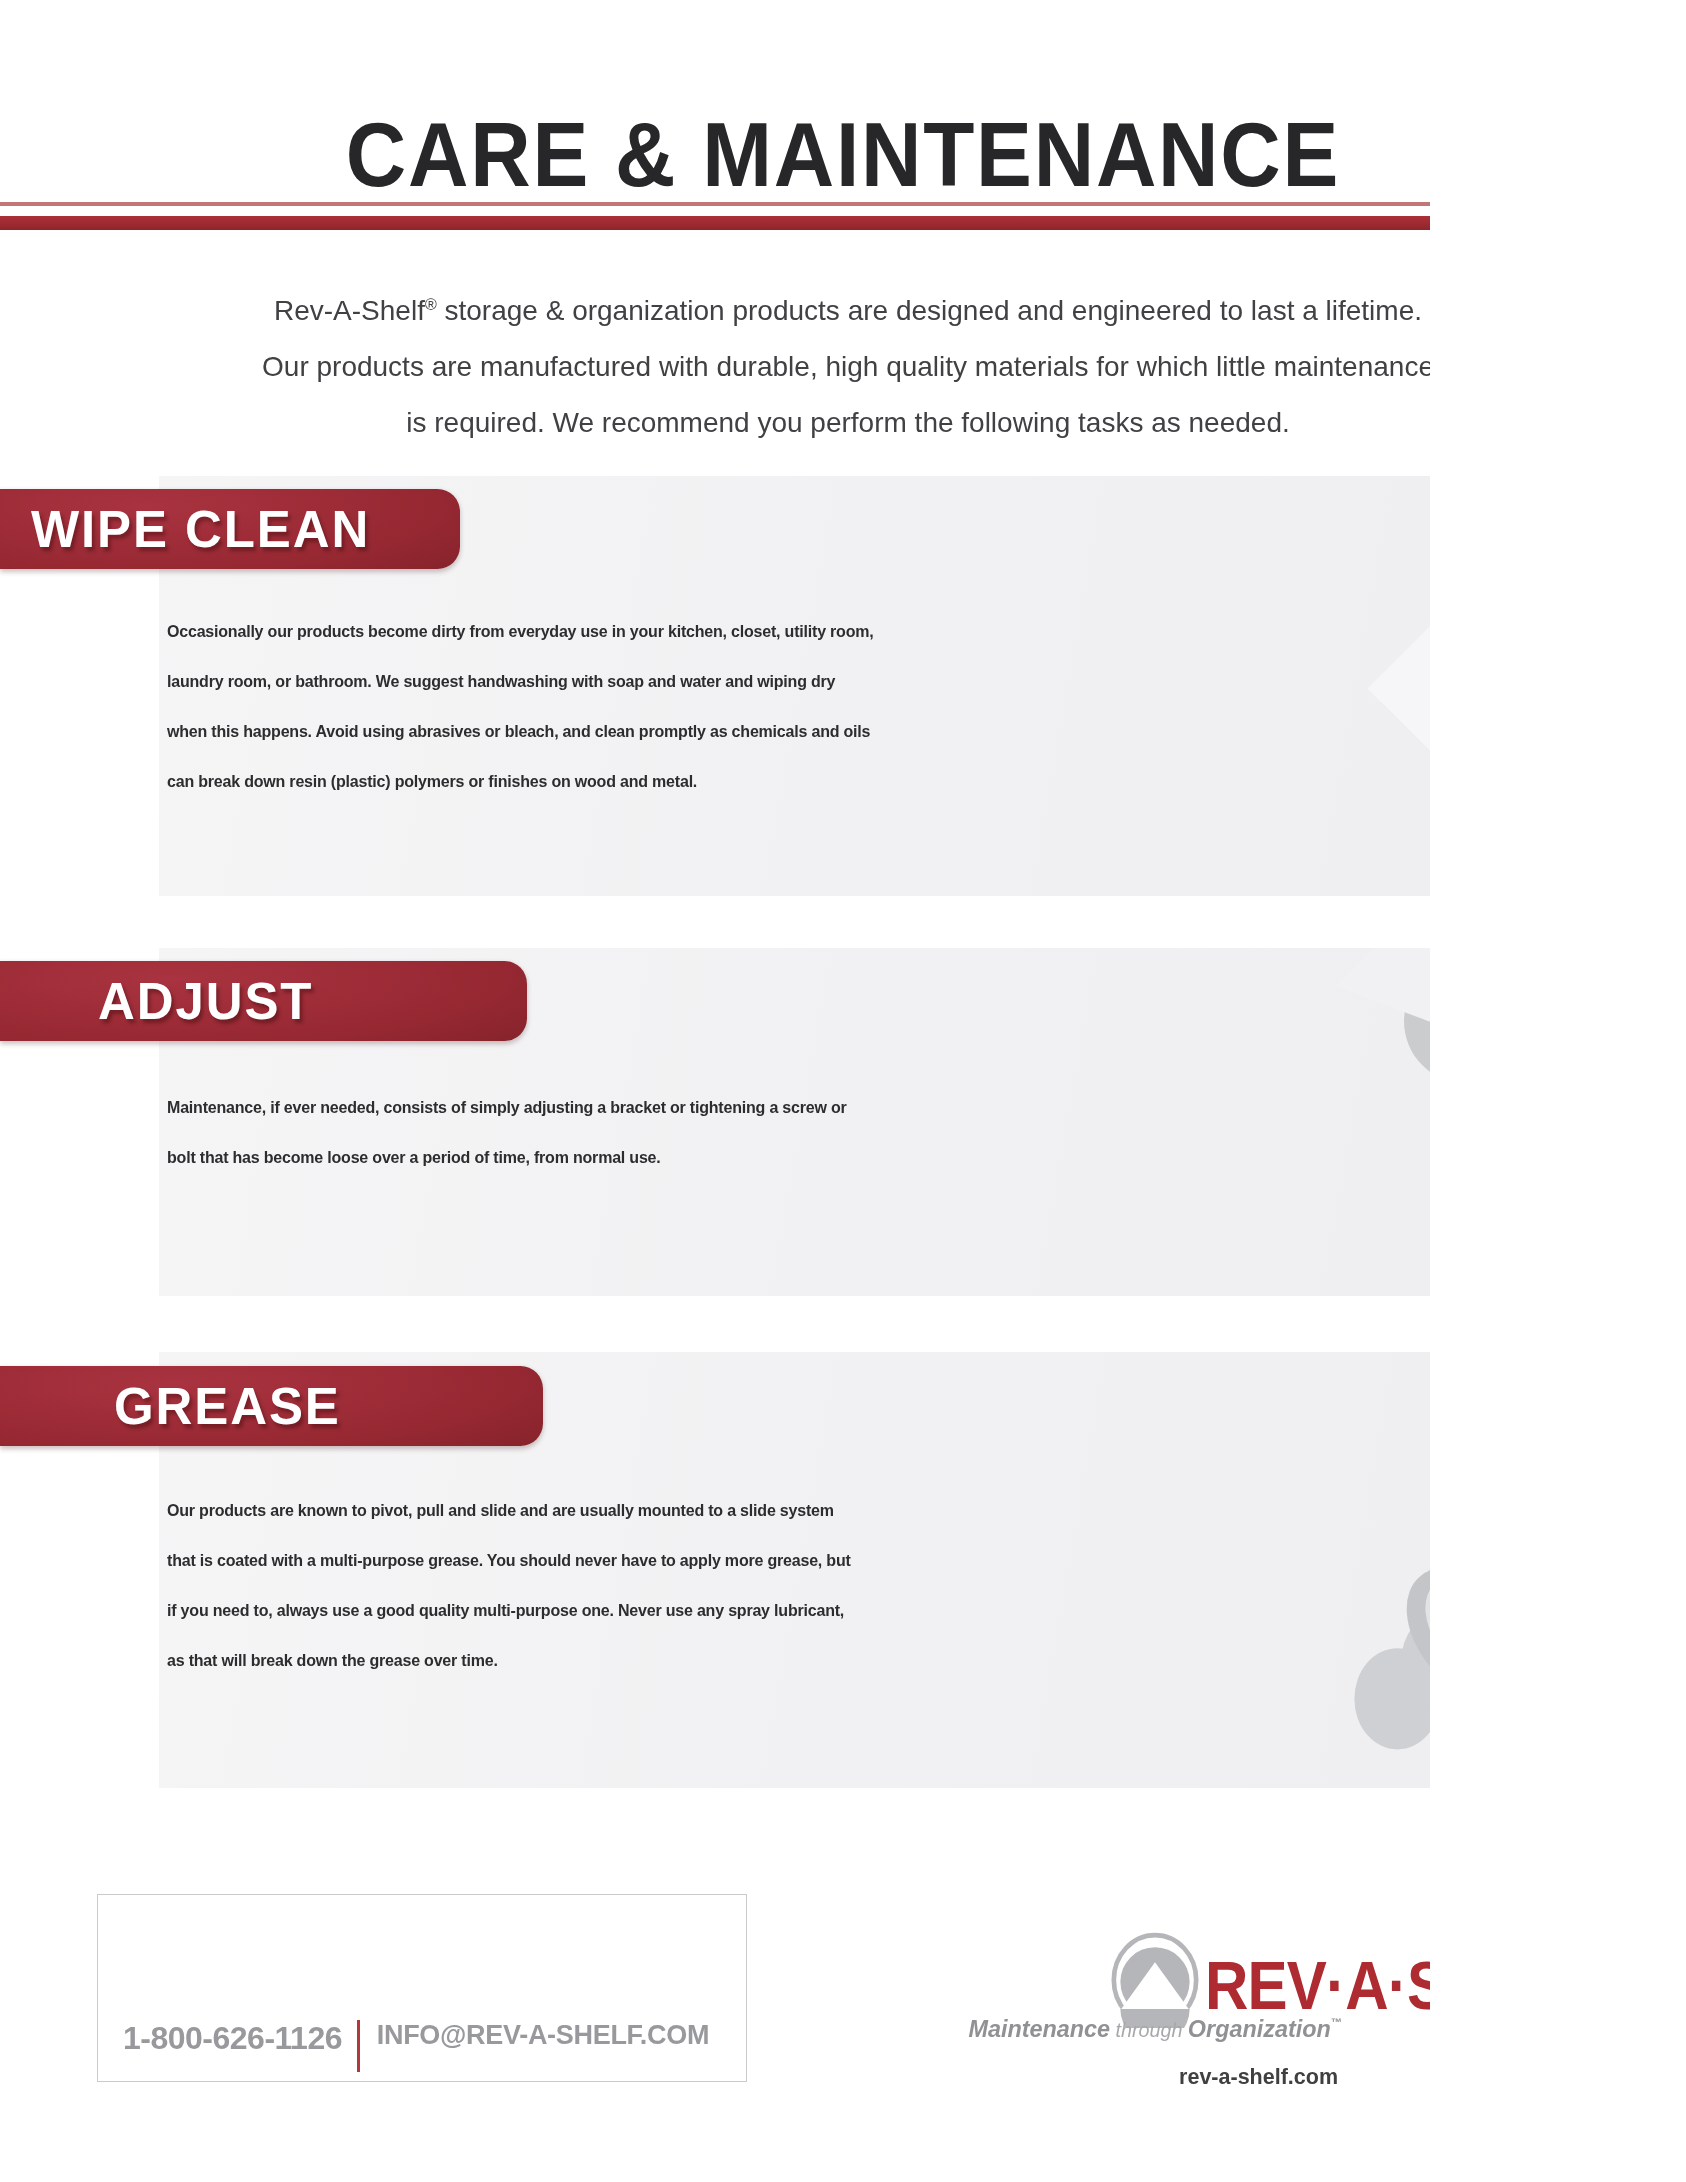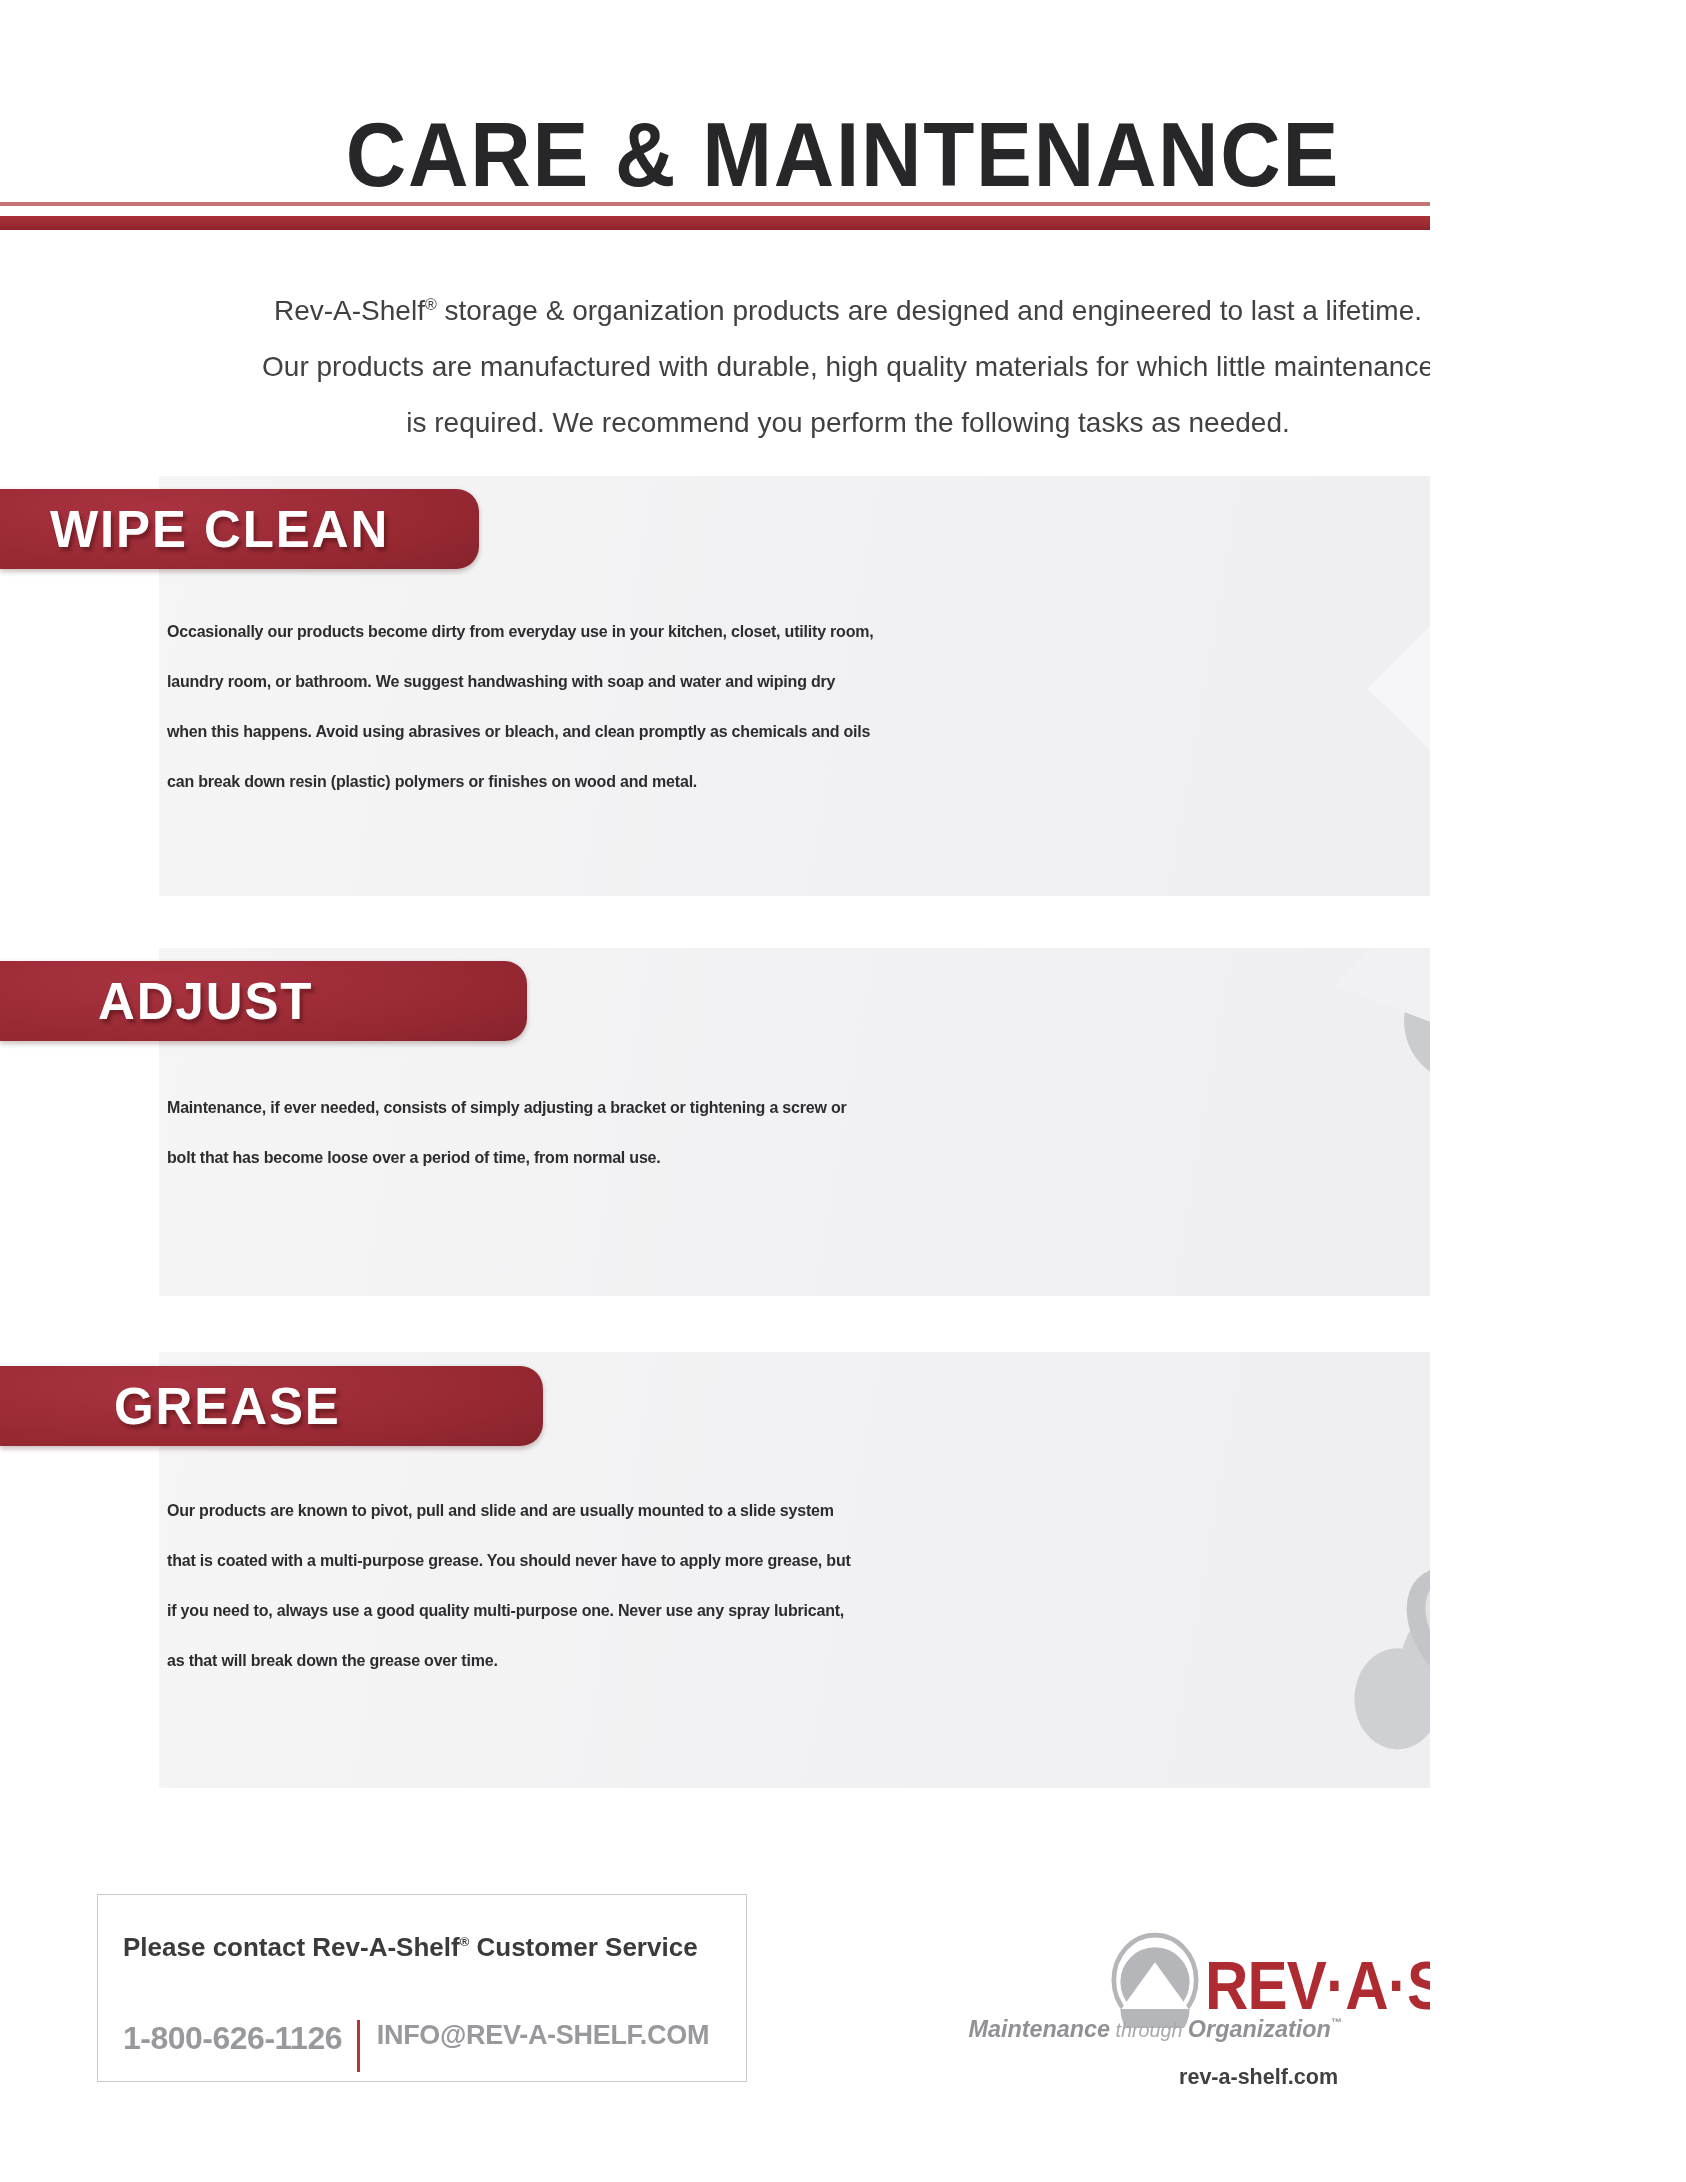--- a/index.html
+++ b/index.html
@@ -34,21 +34,21 @@
   .banner{
     position:absolute;left:0;height:80px;width:429px;
     border-radius:0 22.5px 22.5px 0;
     background:radial-gradient(130% 170% at 32% 22%,#a93340 0%,#962832 48%,#6e1b22 100%);
     box-shadow:0 2.8px 5.6px rgba(60,10,12,0.25);
     display:flex;align-items:center;
     color:#ffffff;font-size:51px;font-weight:bold;letter-spacing:1.9px;
     text-shadow:2.8px 3.7px 3.7px rgba(40,0,0,0.35);
     white-space:nowrap;
   }
-  #banner-wipe{top:489px;padding-left:50px;}
+  #banner-wipe{top:489px;padding-left:31px;}
   #banner-adjust{top:961px;padding-left:98px;}
   #banner-grease{top:1366px;padding-left:114px;}
   
   .para{
     position:absolute;left:167px;width:1293px;
     font-size:16px;line-height:50px;font-weight:bold;color:#2d2d2f;
     letter-spacing:-0.2px;white-space:pre-line;
   }
   #para-wipe{top:607px;}
   #para-adjust{top:1083px;}
@@ -157,21 +157,20 @@
   </div>
   <div class="banner" id="banner-grease">
     <span>GREASE</span>
   </div>
   <div class="para" id="para-grease">Our products are known to pivot, pull and slide and are usually mounted to a slide system
 that is coated with a multi-purpose grease. You should never have to apply more grease, but
 if you need to, always use a good quality multi-purpose one. Never use any spray lubricant,
 as that will break down the grease over time.</div>
 
   <div id="contact-box"></div>
-  <div id="contact-line1"><span>Please contact Rev-A-Shelf</span><sup>®</sup><span> Customer Service</span></div>
   <div id="contact-row">
     <span id="contact-phone">1-800-626-1126</span>
     <span id="contact-divider"></span>
     <span id="contact-email">INFO@REV-A-SHELF.COM</span>
   </div>
 
   <svg id="logo-emblem" width="88" height="96" viewBox="0 0 94 102">
     <ellipse cx="47" cy="51" rx="44" ry="48" fill="none" stroke="#b5b6b9" stroke-width="5"></ellipse>
     <circle cx="47" cy="53" r="37" fill="#b5b6b9"></circle>
     <polygon points="47,32 83,82 11,82" fill="#ffffff"></polygon>

